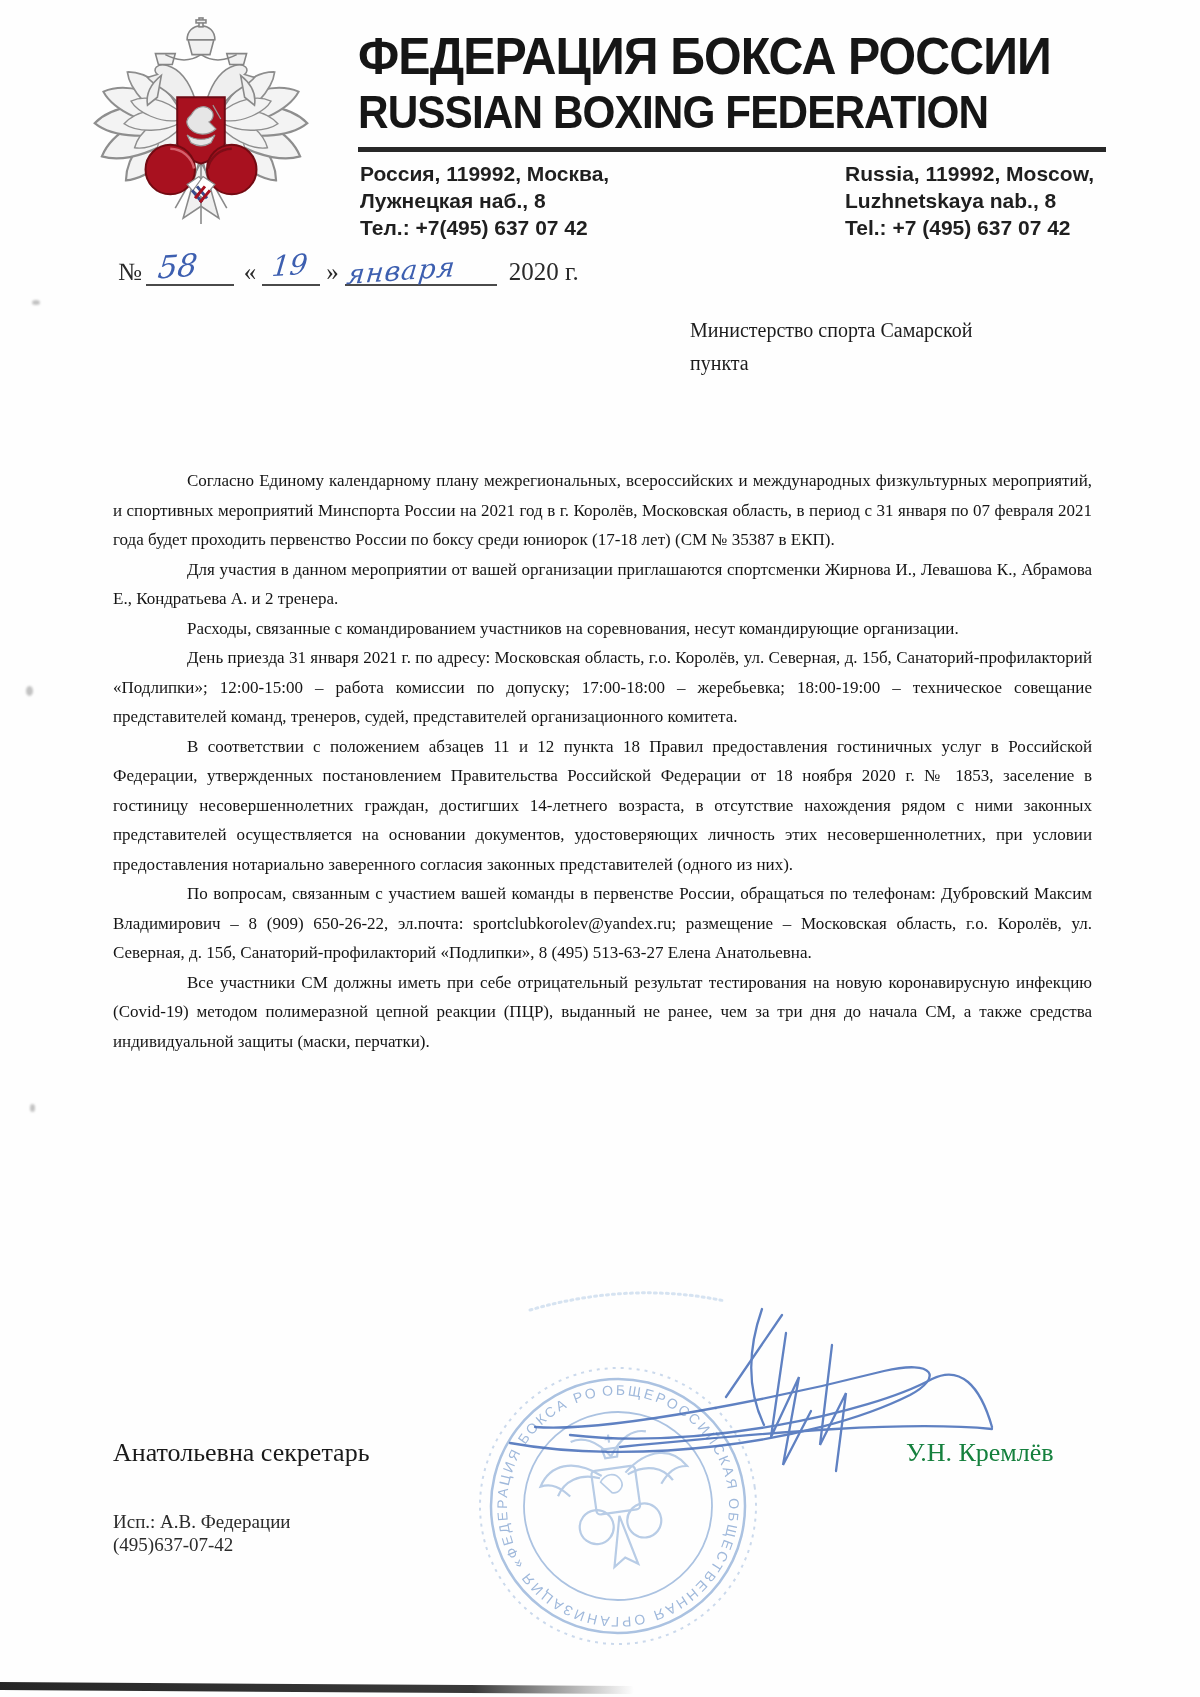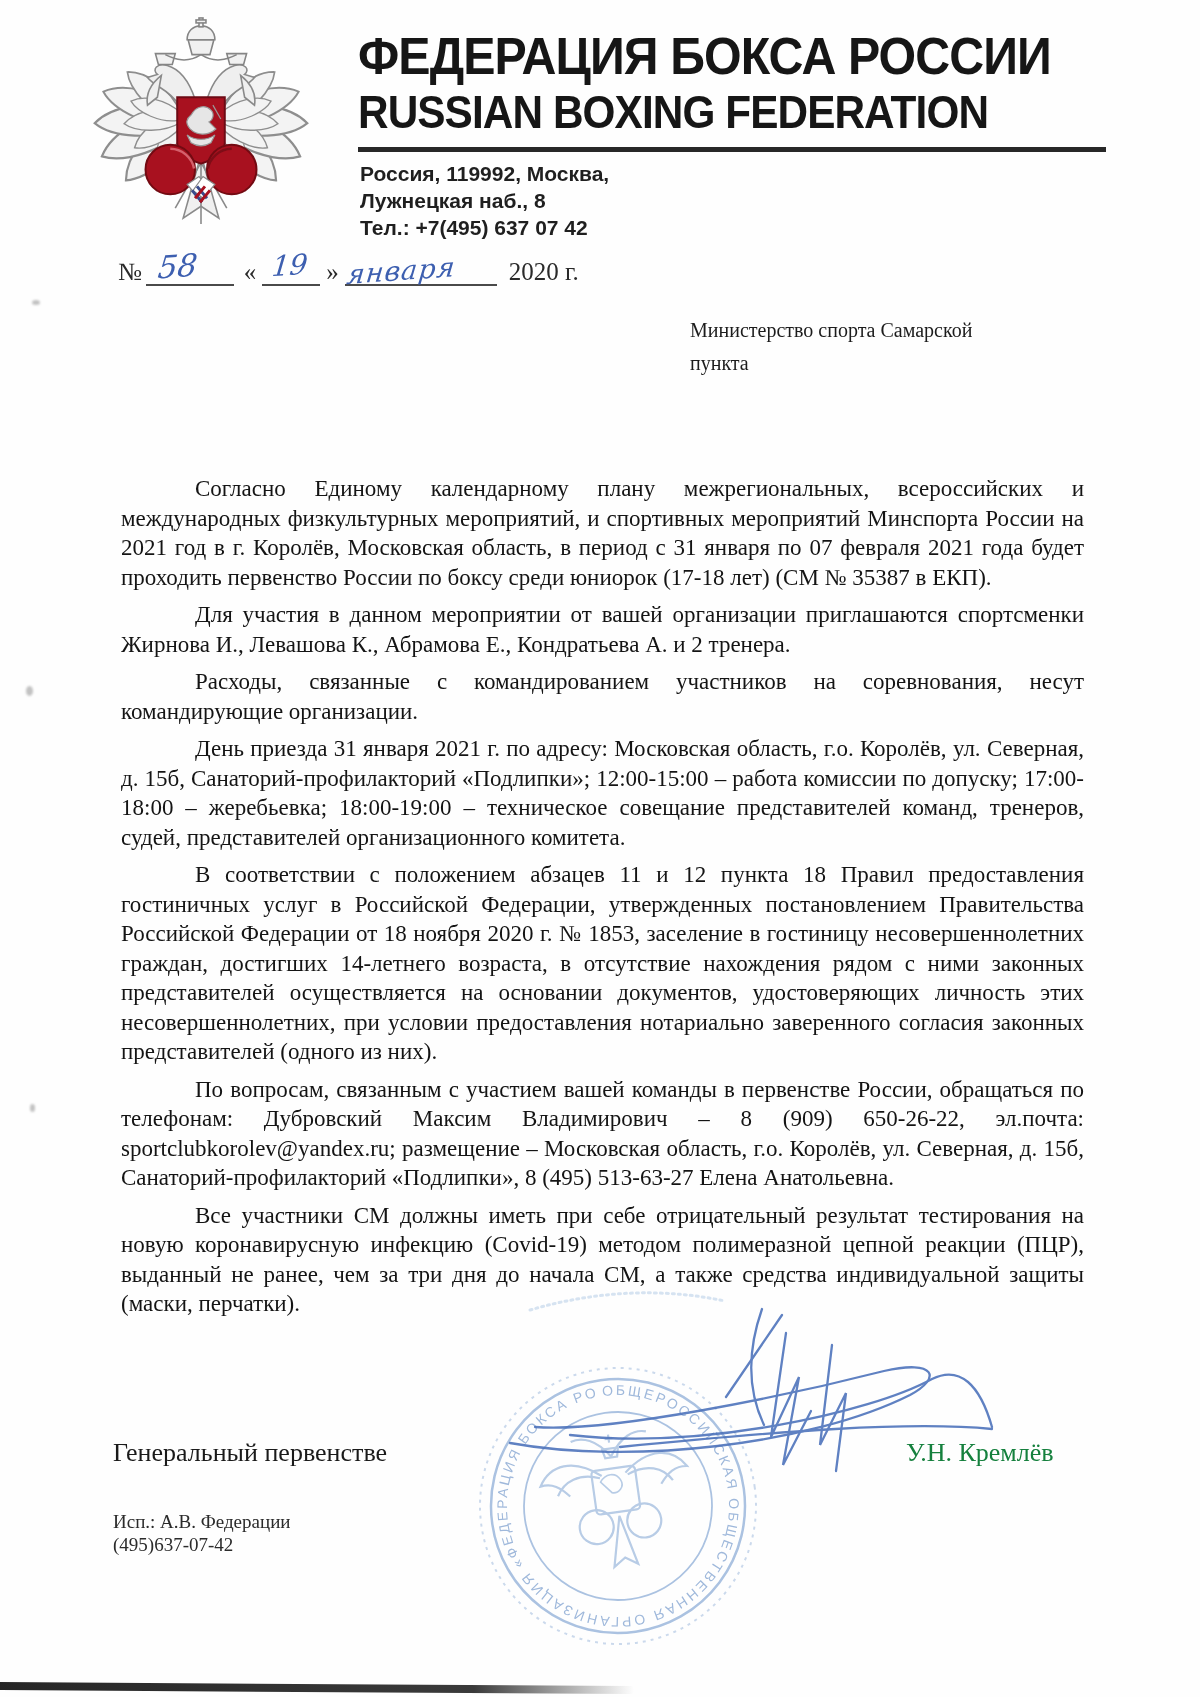--- a/index.html
+++ b/index.html
@@ -42,21 +42,21 @@
   .hand-day{font-size:28px;left:10px;}
   .hand-month{font-size:27px;left:2px;letter-spacing:1px;bottom:-2px;}
   
   .recipient{
     position:absolute;left:690px;top:314px;width:460px;text-align:left;
     font-size:20px;line-height:33px;color:#1c1c1c;
   }
   
   .body-text{position:absolute;left:113px;top:466px;width:979px;}
   .body-text p{
-    margin:8px;font-size:23px;line-height:29.5px;text-align:justify;
+    margin:0;font-size:17px;line-height:29.5px;text-align:justify;
     text-indent:74px;color:#141414;
   }
   
   .sign-role{position:absolute;left:113px;top:1438px;font-size:26px;color:#1a1a1a;}
   .sign-name{position:absolute;left:906px;top:1438px;font-size:26px;color:#15803d;}
   .seal{position:absolute;left:468px;top:1356px;width:300px;height:300px;opacity:.85;mix-blend-mode:multiply;transform:rotate(-8deg);}
   .autograph{position:absolute;left:480px;top:1275px;width:600px;height:210px;}
   .executor{position:absolute;left:113px;top:1510px;font-size:19px;line-height:23px;color:#2b2b2b;}
   
   .scan-strip{
@@ -148,41 +148,46 @@
 
   <div class="title-ru">ФЕДЕРАЦИЯ БОКСА РОССИИ</div>
   <div class="title-en">RUSSIAN BOXING FEDERATION</div>
   <div class="head-rule"></div>
 
   <div class="addr addr-ru">
     <div>Россия, 119992, Москва,</div>
     <div>Лужнецкая наб., 8</div>
     <div>Тел.: +7(495) 637 07 42</div>
   </div>
+  <div class="addr addr-en">
+    <div>Russia, 119992, Moscow,</div>
+    <div>Luzhnetskaya nab., 8</div>
+    <div>Tel.: +7 (495) 637 07 42</div>
+  </div>
 
   <div class="ref-line">
     <span class="lbl">№</span><span class="blank b-num"><span class="hand hand-num">58</span></span><span class="lbl">«</span><span class="blank b-day"><span class="hand hand-day">19</span></span><span class="lbl">»</span><span class="blank b-month"><span class="hand hand-month">января</span></span><span class="lbl">2020 г.</span>
   </div>
 
   <div class="recipient">
     <div>Министерство спорта Самарской</div>
     <div>пункта</div>
   </div>
 
   <div class="body-text">
     <p>Согласно Единому календарному плану межрегиональных, всероссийских и международных физкультурных мероприятий, и спортивных мероприятий Минспорта России на 2021 год в г. Королёв, Московская область, в период с 31 января по 07 февраля 2021 года будет проходить первенство России по боксу среди юниорок (17-18 лет) (СМ № 35387 в ЕКП).</p>
     <p>Для участия в данном мероприятии от вашей организации приглашаются спортсменки Жирнова И., Левашова К., Абрамова Е., Кондратьева А. и 2 тренера.</p>
     <p>Расходы, связанные с командированием участников на соревнования, несут командирующие организации.</p>
     <p>День приезда 31 января 2021 г. по адресу: Московская область, г.о. Королёв, ул. Северная, д. 15б, Санаторий-профилакторий «Подлипки»; 12:00-15:00 – работа комиссии по допуску; 17:00-18:00 – жеребьевка; 18:00-19:00 – техническое совещание представителей команд, тренеров, судей, представителей организационного комитета.</p>
     <p>В соответствии с положением абзацев 11 и 12 пункта 18 Правил предоставления гостиничных услуг в Российской Федерации, утвержденных постановлением Правительства Российской Федерации от 18 ноября 2020 г. № 1853, заселение в гостиницу несовершеннолетних граждан, достигших 14-летнего возраста, в отсутствие нахождения рядом с ними законных представителей осуществляется на основании документов, удостоверяющих личность этих несовершеннолетних, при условии предоставления нотариально заверенного согласия законных представителей (одного из них).</p>
     <p>По вопросам, связанным с участием вашей команды в первенстве России, обращаться по телефонам: Дубровский Максим Владимирович – 8 (909) 650-26-22, эл.почта: sportclubkorolev@yandex.ru; размещение – Московская область, г.о. Королёв, ул. Северная, д. 15б, Санаторий-профилакторий «Подлипки», 8 (495) 513-63-27  Елена Анатольевна.</p>
     <p>Все участники СМ должны иметь при себе отрицательный результат тестирования на новую коронавирусную инфекцию (Covid-19) методом полимеразной цепной реакции (ПЦР), выданный не ранее, чем за три дня до начала СМ, а также средства индивидуальной защиты (маски, перчатки).</p>
   </div>
 
-  <div class="sign-role">Генеральный первенстве</div>
+  <div class="sign-role">Анатольевна секретарь</div>
   <div class="sign-name">У.Н. Кремлёв</div>
 
   <svg class="seal" viewBox="0 0 300 300" aria-hidden="true">
     <defs>
       <path id="sealTextCircle" d="M150,39 a111,111 0 1,1 -0.01,0" fill="none"></path>
     </defs>
     <circle cx="150" cy="150" r="138" fill="none" stroke="#c3d4ea" stroke-width="2" stroke-dasharray="3 5"></circle>
     <circle cx="150" cy="150" r="127" fill="none" stroke="#9db9dd" stroke-width="2.5"></circle>
     <circle cx="150" cy="150" r="94" fill="none" stroke="#9db9dd" stroke-width="1.8"></circle>
     <text font-family="Liberation Sans, sans-serif" font-size="14" letter-spacing="2.5" fill="#8fadd6">

